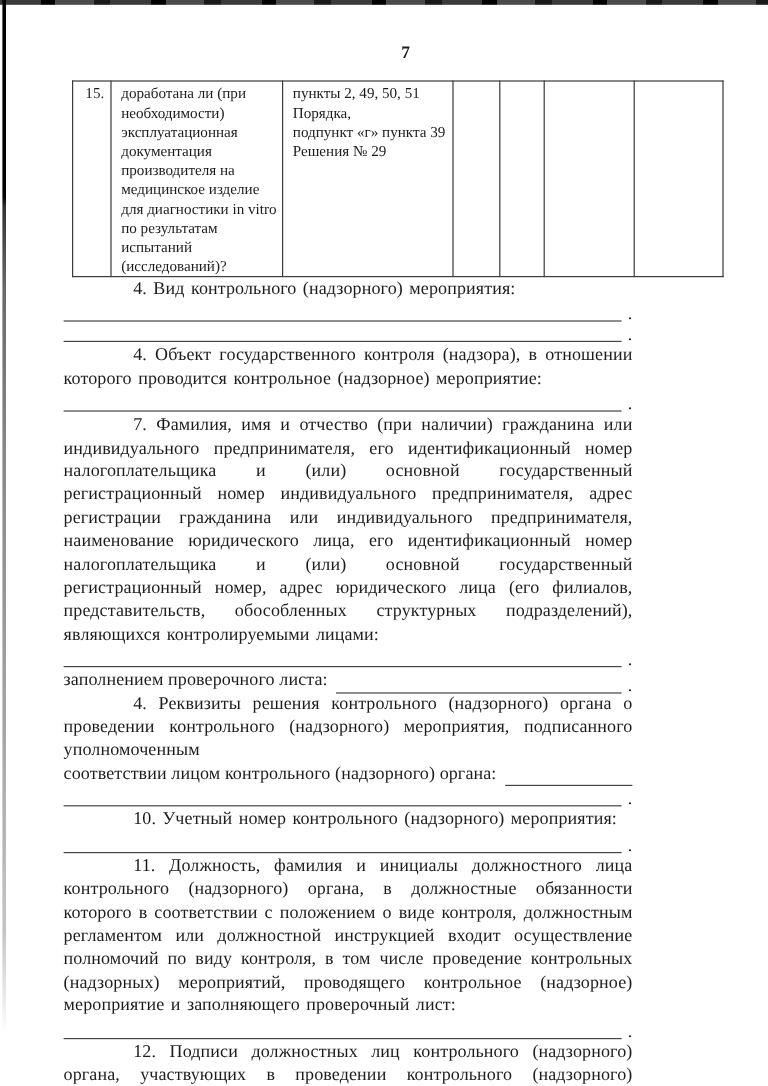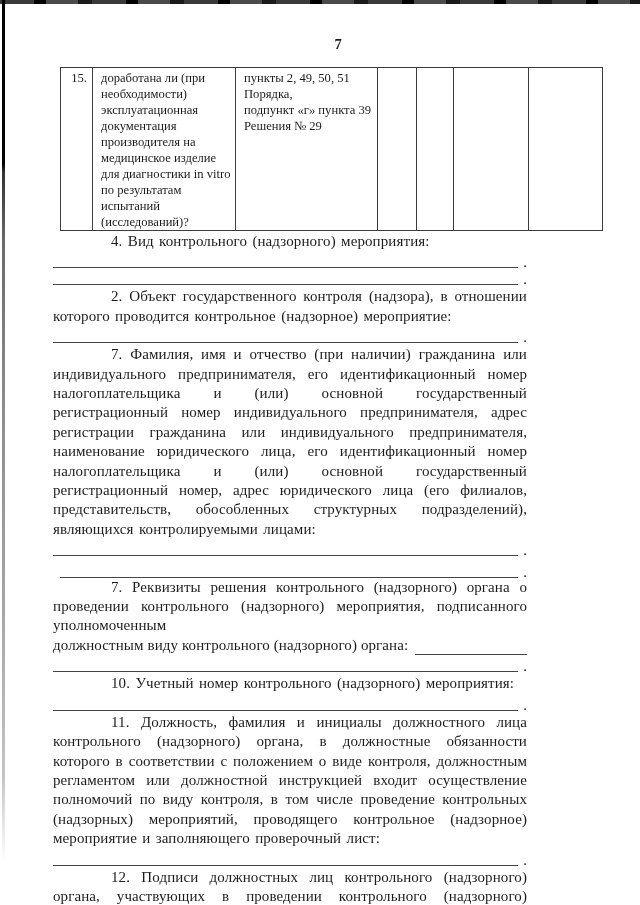--- a/index.html
+++ b/index.html
@@ -144,40 +144,41 @@
     <div class="rule-row">
       <div class="rule"></div>
       <span class="rule-period">.</span>
     </div>
 
     <div class="rule-row">
       <div class="rule"></div>
       <span class="rule-period">.</span>
     </div>
 
-    <div class="para">2. Объект государственного контроля (надзора), в отношении которого проводится контрольное (надзорное) мероприятие:</div>
+    <div class="para">4. Объект государственного контроля (надзора), в отношении которого проводится контрольное (надзорное) мероприятие:</div>
     <div class="rule-row">
       <div class="rule"></div>
       <span class="rule-period">.</span>
     </div>
 
     <div class="para">7. Фамилия, имя и отчество (при наличии) гражданина или индивидуального предпринимателя, его идентификационный номер налогоплательщика и (или) основной государственный регистрационный номер индивидуального предпринимателя, адрес регистрации гражданина или индивидуального предпринимателя, наименование юридического лица, его идентификационный номер налогоплательщика и (или) основной государственный регистрационный номер, адрес юридического лица (его филиалов, представительств, обособленных структурных подразделений), являющихся контролируемыми лицами:</div>
     <div class="rule-row">
       <div class="rule"></div>
       <span class="rule-period">.</span>
     </div>
 
     <div class="inline-rule-row">
+      <span class="inline-label">заполнением проверочного листа:</span>
       <div class="inline-rule"></div>
       <span class="rule-period">.</span>
     </div>
 
-    <div class="para force-just">7. Реквизиты решения контрольного (надзорного) органа о проведении контрольного (надзорного) мероприятия, подписанного уполномоченным</div>
+    <div class="para force-just">4. Реквизиты решения контрольного (надзорного) органа о проведении контрольного (надзорного) мероприятия, подписанного уполномоченным</div>
     <div class="inline-rule-row">
-      <span class="inline-label">должностным виду контрольного (надзорного) органа:</span>
+      <span class="inline-label">соответствии лицом контрольного (надзорного) органа:</span>
       <div class="inline-rule"></div>
     </div>
     <div class="rule-row">
       <div class="rule"></div>
       <span class="rule-period">.</span>
     </div>
 
     <div class="para">10. Учетный номер контрольного (надзорного) мероприятия:</div>
     <div class="rule-row">
       <div class="rule"></div>

